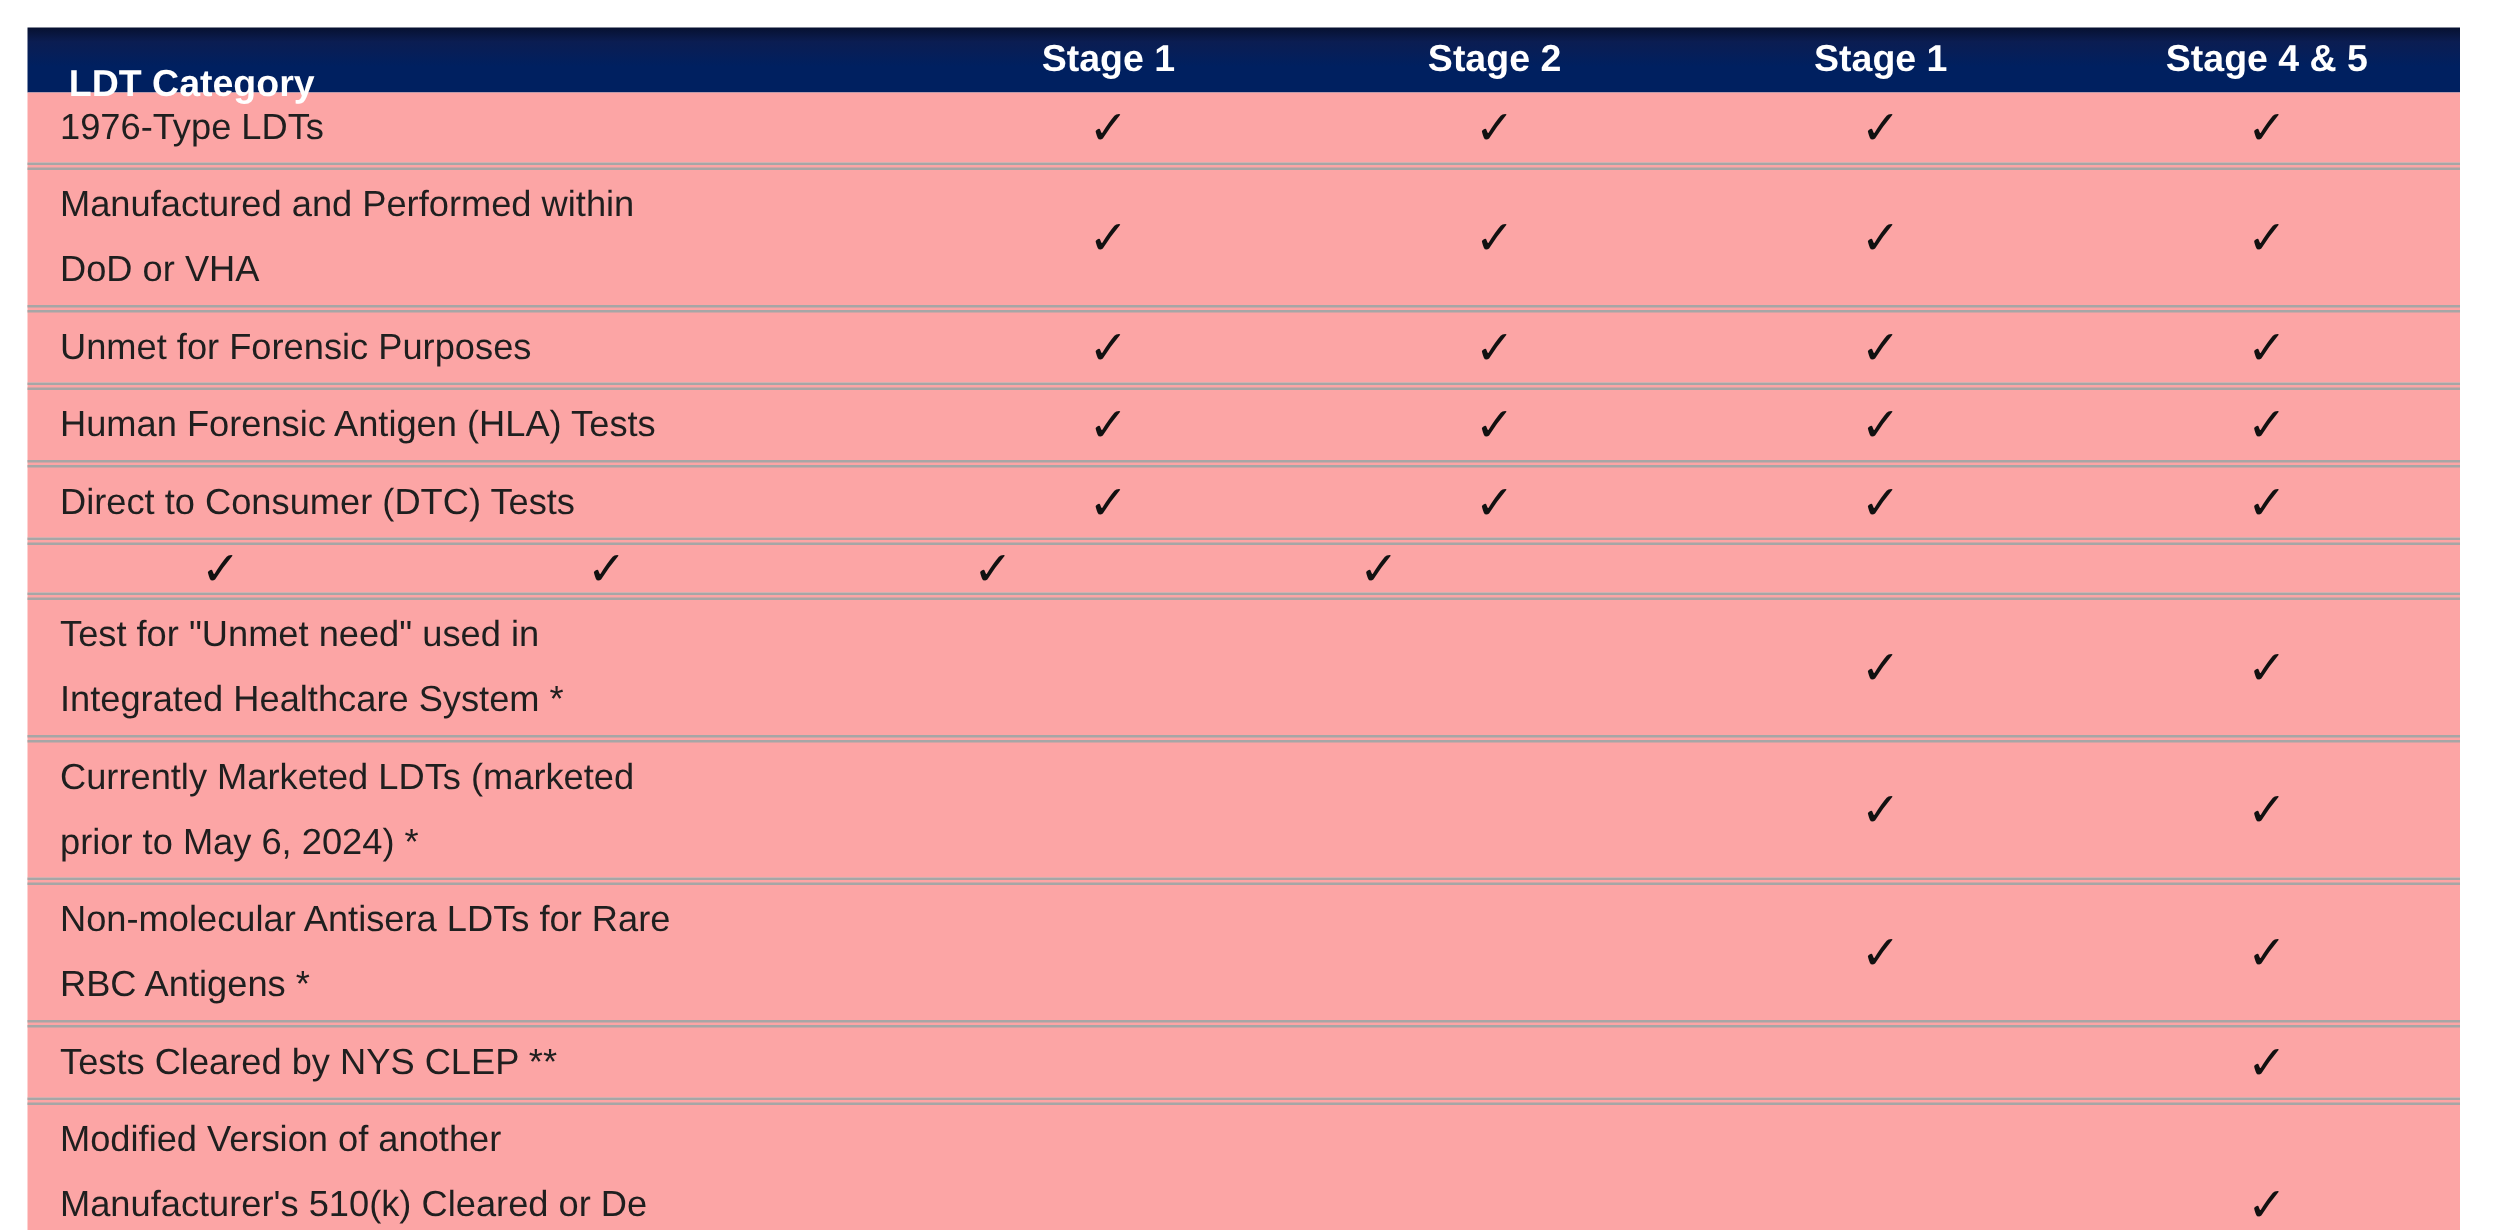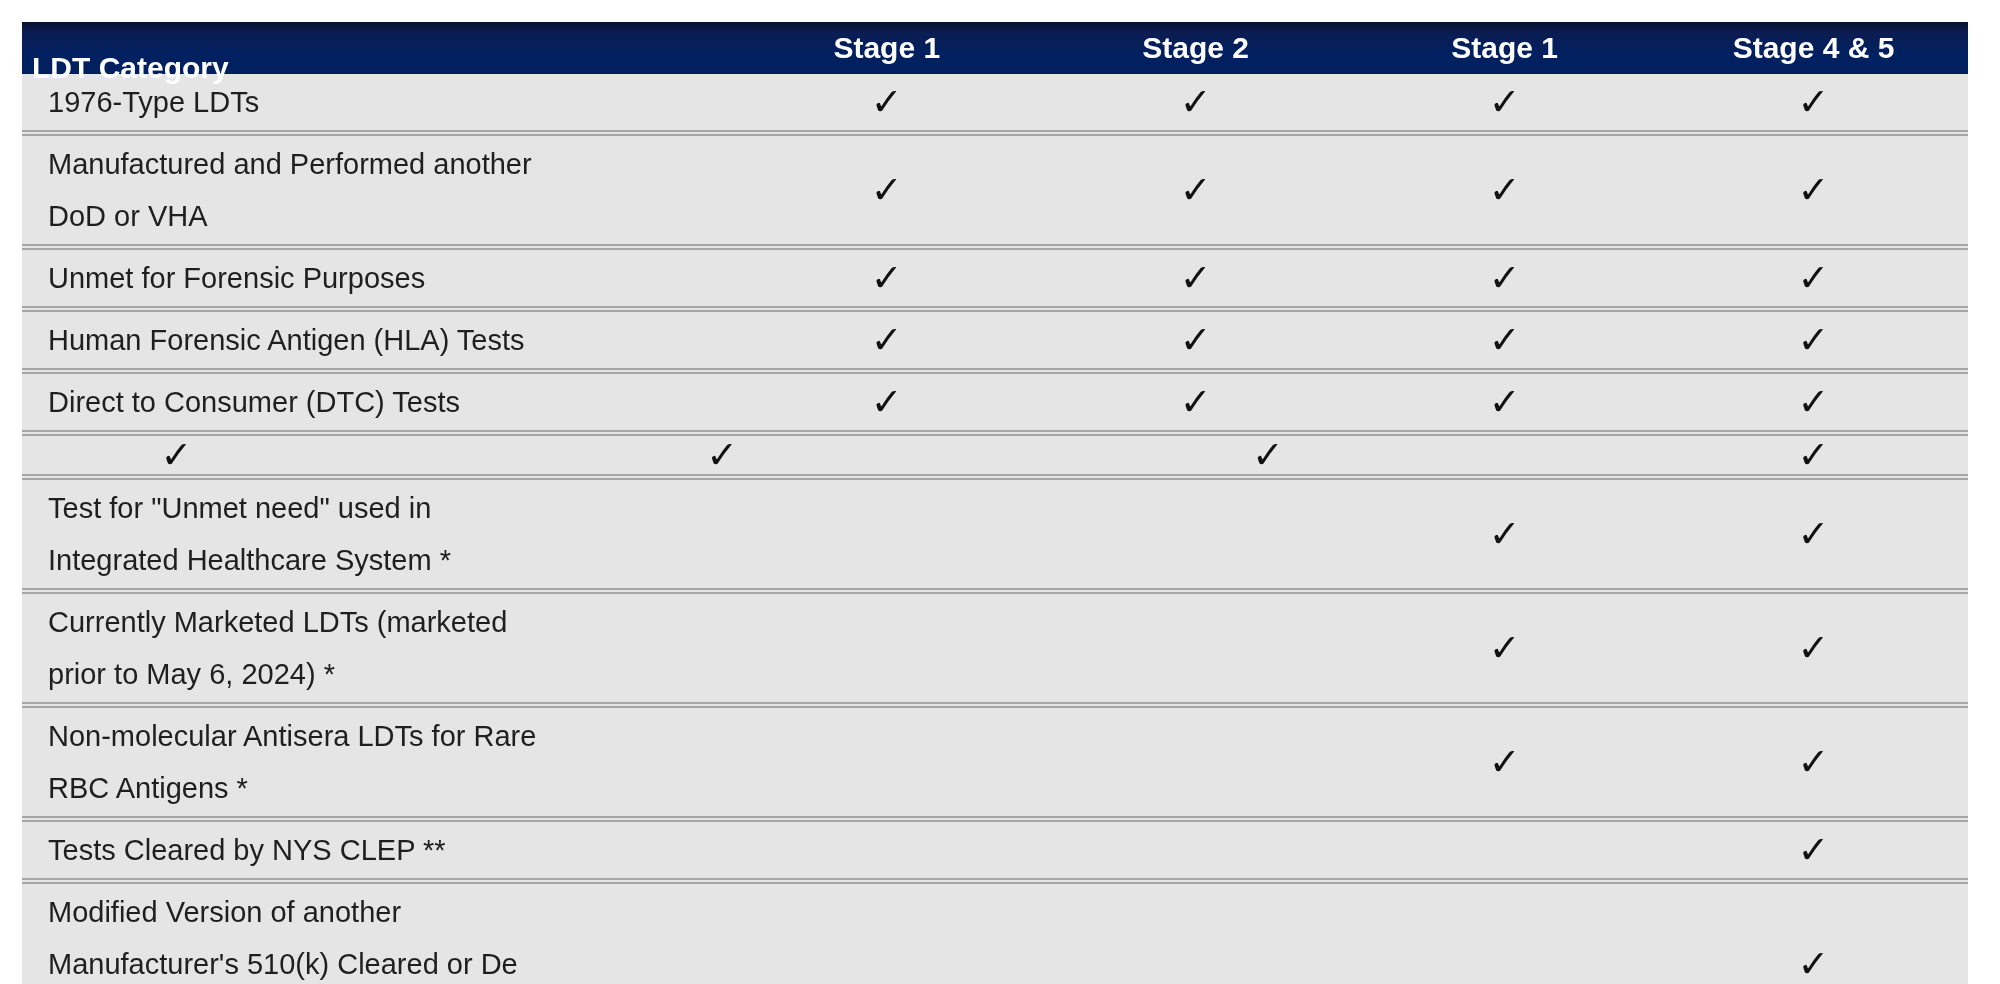--- a/index.html
+++ b/index.html
@@ -25,27 +25,26 @@
     background: linear-gradient(180deg, #071130 0%, #0b1d52 22%, var(--header-bg, #002060) 60%, var(--header-bg, #002060) 100%);
   }
   .hcell {
     color: var(--header-text, #ffffff);
     font-weight: 700;
     font-size: 30px;
     white-space: nowrap;
   }
   .cat-col   { width: 36.5%; }
   .stage-col { width: 15.875%; text-align: center; }
-  .hcell.cat-col { padding-left: 10px; box-sizing: border-box; margin-top: 40px; }
+  .hcell.cat-col { padding-left: 33px; box-sizing: border-box; margin-top: 40px; }
   .row {
     display: flex;
     align-items: stretch;
     border-top: 6px double var(--sep, #a6a6a6);
-    background: #e5e5e5;
-    justify-content: space-between;
+    background: #fca5a5;
   }
   #rows .row:first-child { border-top: none; }
   .cell { box-sizing: border-box; }
   .cell.cat-col {
     padding: 2px 12px 2px 26px;
     font-size: 29px;
     line-height: 52px;
     color: var(--body-text, #1f1f1f);
     white-space: pre-line;
   }
@@ -84,21 +83,21 @@
           </div>
     <div class="cell stage-col stage">
             <span class="check">✓</span>
           </div>
     <div class="cell stage-col stage">
             <span class="check">✓</span>
           </div>
   </div>
 
   <div class="row">
-    <div class="cell cat-col">Manufactured and Performed another
+    <div class="cell cat-col">Manufactured and Performed within
 DoD or VHA</div>
     <div class="cell stage-col stage">
             <span class="check">✓</span>
           </div>
     <div class="cell stage-col stage">
             <span class="check">✓</span>
           </div>
     <div class="cell stage-col stage">
             <span class="check">✓</span>
           </div>

